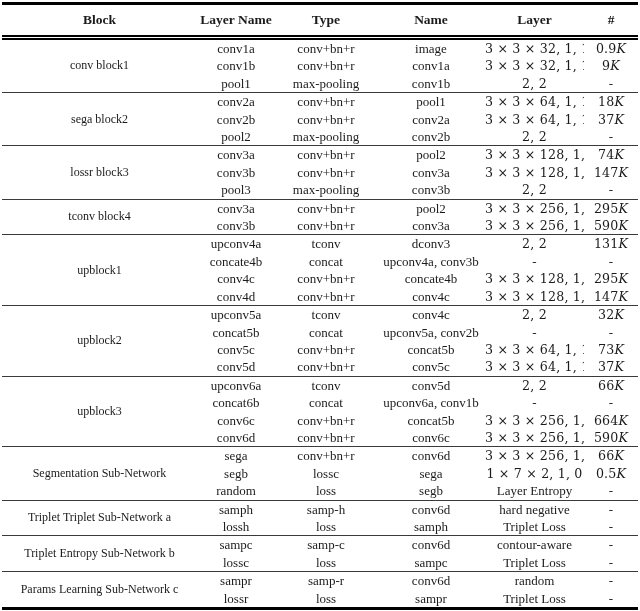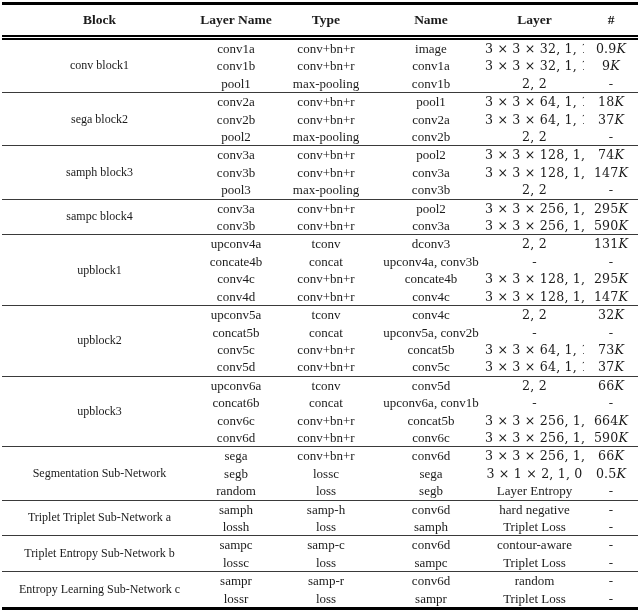--- a/index.html
+++ b/index.html
@@ -123,21 +123,21 @@
       <tr>
         <td>pool2</td>
         <td>max-pooling</td>
         <td>conv2b</td>
         <td class="math">2, 2</td>
         <td>-</td>
       </tr>
     </tbody>
     <tbody>
       <tr>
-        <td class="block-cell" rowspan="3">samph block3</td>
+        <td class="block-cell" rowspan="3">lossr block3</td>
         <td>conv3a</td>
         <td>conv+bn+r</td>
         <td>pool2</td>
         <td class="math">3 × 3 × 128, 1, 1</td>
         <td class="math">74<span class="kvar">K</span></td>
       </tr>
       <tr>
         <td>conv3b</td>
         <td>conv+bn+r</td>
         <td>conv3a</td>
@@ -147,21 +147,21 @@
       <tr>
         <td>pool3</td>
         <td>max-pooling</td>
         <td>conv3b</td>
         <td class="math">2, 2</td>
         <td>-</td>
       </tr>
     </tbody>
     <tbody>
       <tr>
-        <td class="block-cell" rowspan="2">sampc block4</td>
+        <td class="block-cell" rowspan="2">tconv block4</td>
         <td>conv3a</td>
         <td>conv+bn+r</td>
         <td>pool2</td>
         <td class="math">3 × 3 × 256, 1, 1</td>
         <td class="math">295<span class="kvar">K</span></td>
       </tr>
       <tr>
         <td>conv3b</td>
         <td>conv+bn+r</td>
         <td>conv3a</td>
@@ -268,21 +268,21 @@
         <td>sega</td>
         <td>conv+bn+r</td>
         <td>conv6d</td>
         <td class="math">3 × 3 × 256, 1, 1</td>
         <td class="math">66<span class="kvar">K</span></td>
       </tr>
       <tr>
         <td>segb</td>
         <td>lossc</td>
         <td>sega</td>
-        <td class="math">3 × 1 × 2, 1, 0</td>
+        <td class="math">1 × 7 × 2, 1, 0</td>
         <td class="math">0.5<span class="kvar">K</span></td>
       </tr>
       <tr>
         <td>random</td>
         <td>loss</td>
         <td>segb</td>
         <td>Layer Entropy</td>
         <td>-</td>
       </tr>
     </tbody>
@@ -315,21 +315,21 @@
       <tr>
         <td>lossc</td>
         <td>loss</td>
         <td>sampc</td>
         <td>Triplet Loss</td>
         <td>-</td>
       </tr>
     </tbody>
     <tbody>
       <tr>
-        <td class="block-cell" rowspan="2">Entropy Learning Sub-Network c</td>
+        <td class="block-cell" rowspan="2">Params Learning Sub-Network c</td>
         <td>sampr</td>
         <td>samp-r</td>
         <td>conv6d</td>
         <td>random</td>
         <td>-</td>
       </tr>
       <tr>
         <td>lossr</td>
         <td>loss</td>
         <td>sampr</td>

